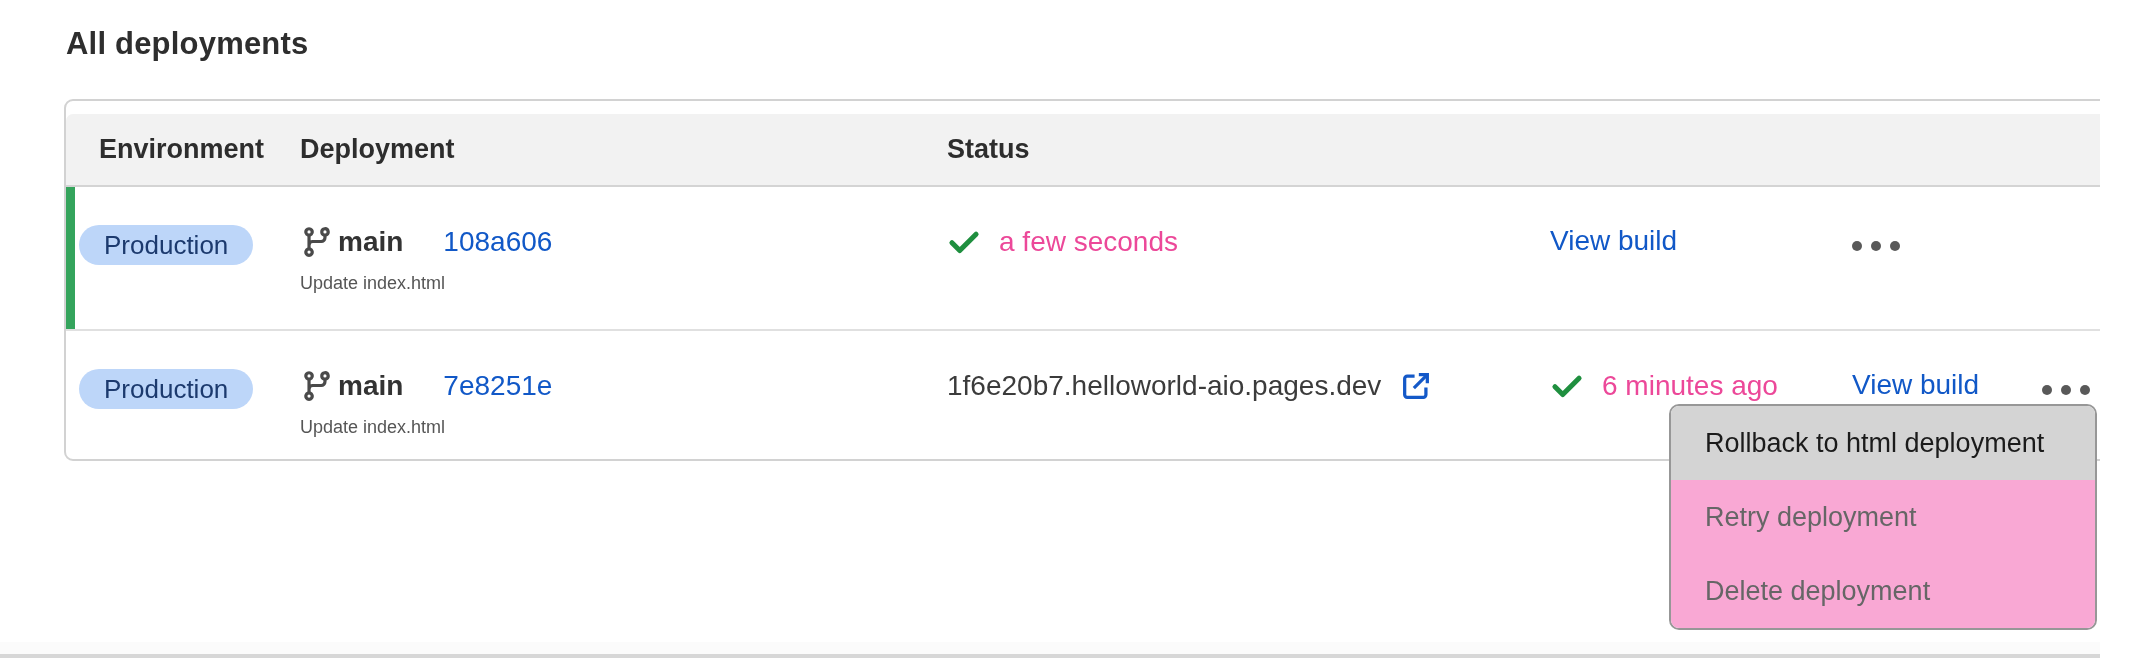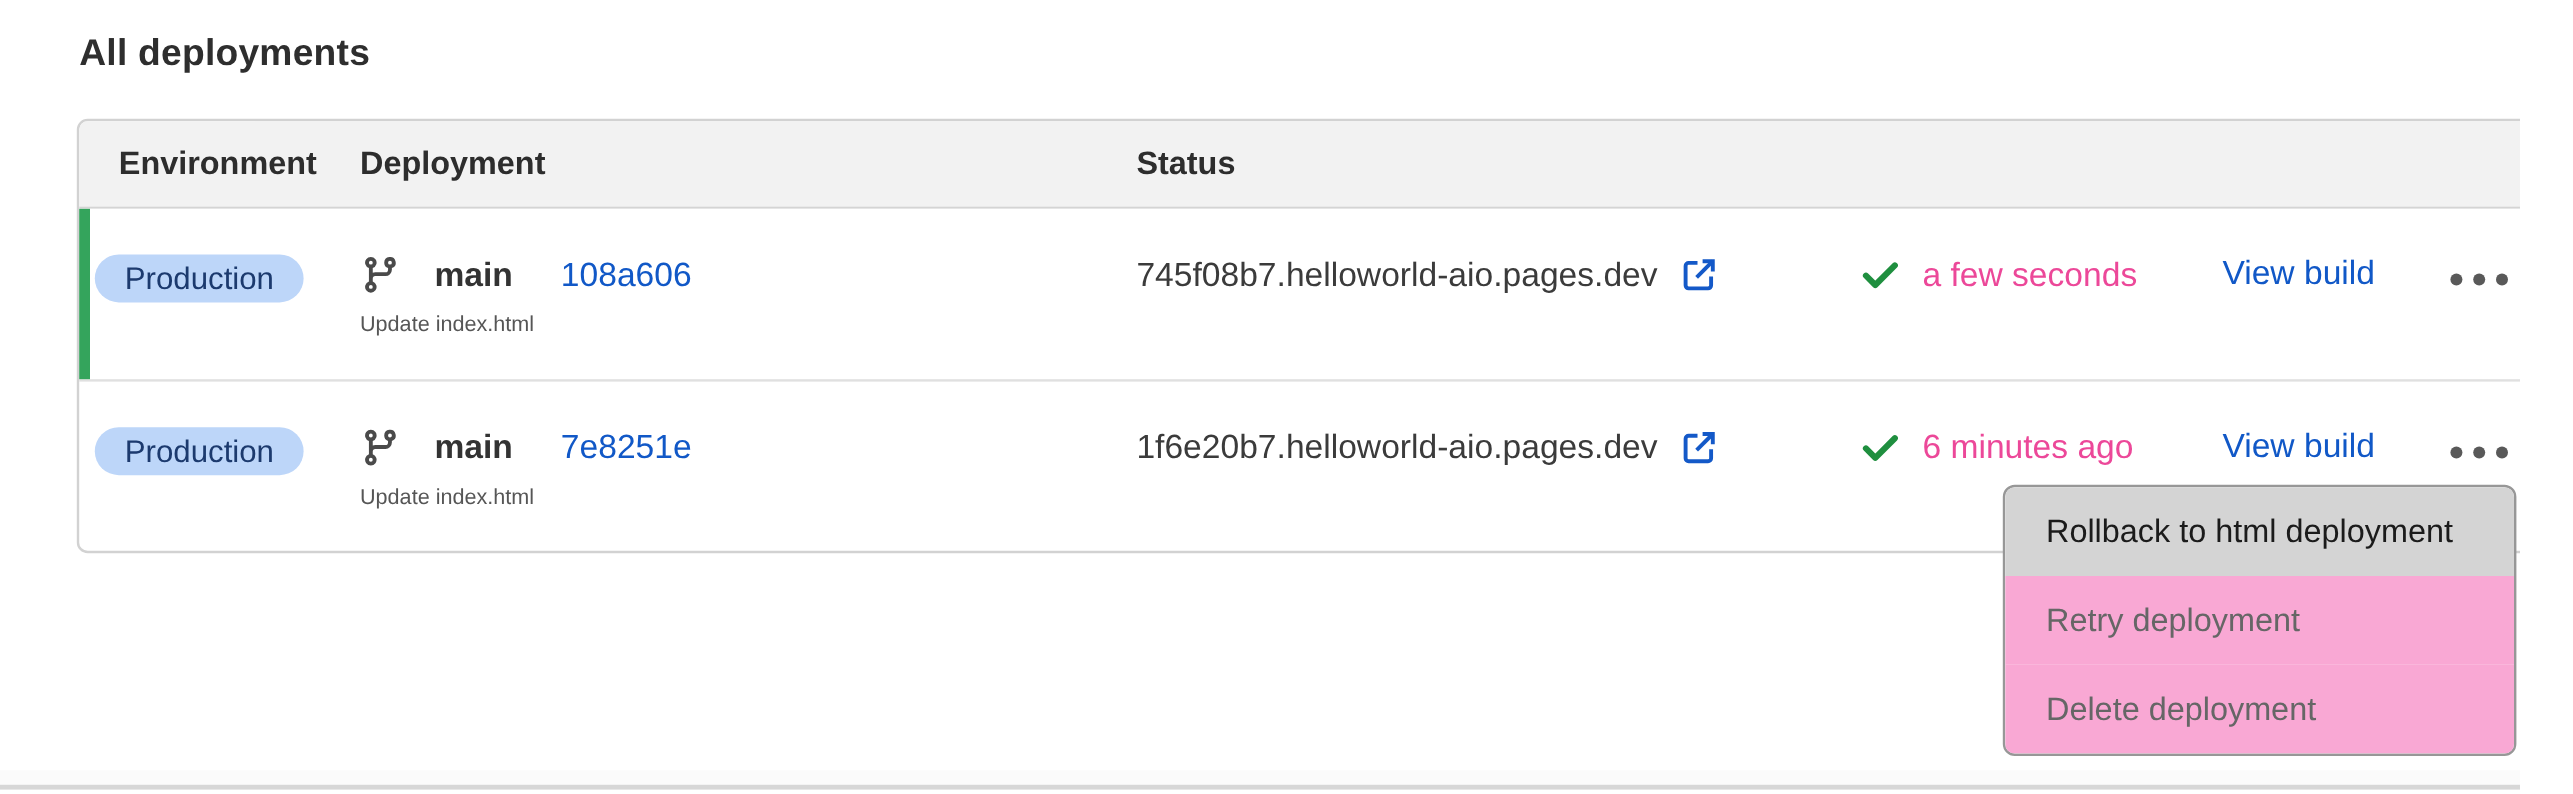--- a/index.html
+++ b/index.html
@@ -8,38 +8,38 @@
   .screen { position:relative; width:2100px; height:662px; background:#ffffff; overflow:hidden; }
 
   .page-title { position:absolute; left:66px; top:26px; font-size:31px; font-weight:600; color:#2e2e2e; letter-spacing:.2px; }
 
   .deploy-table { position:absolute; left:64px; top:99px; width:2046px; height:362px;
     border:2px solid #d2d2d2; border-radius:9px; background:#fff; }
 
   .grid-cols { display:grid; grid-template-columns:234px 647px 603px 302px 190px 1fr; }
 
   .thead { height:73px; background:#f2f2f2; border-bottom:2px solid #d4d4d4;
-    border-radius:7px 7px 0 0; align-items:center; }
+    border-radius:7px 7px 0 0; align-items:center;margin-top:13px; }
   .th { font-size:27px; font-weight:600; color:#2d2d2d; }
   .th.first { padding-left:33px; }
 
   .row { position:relative; }
   .row-1 { height:144px; border-bottom:2px solid #e0e0e0; }
   .row-2 { height:139px; }
   .row--active::before { content:""; position:absolute; left:0; top:0; bottom:0; width:9px; background:#34a45c; }
 
   .cell { padding-top:38px; }
   .cell.env { padding-left:13px; }
 
   .badge { display:inline-block; background:#bdd6f9; color:#1c3a6e; font-size:26px;
     line-height:28px; padding:6px 25px; border-radius:999px; }
 
   .src-line1 { display:flex; align-items:center; }
   .branch-icon { width:34px; height:34px; flex:0 0 auto; }
-  .branch-name { font-size:28px; font-weight:700; color:#333; margin-left:28px; }
+  .branch-name { font-size:28px; font-weight:700; color:#333; margin-left:4px; }
   .commit-link { font-size:28px; color:#1158c7; margin-left:40px; cursor:pointer; }
   .commit-msg { margin-top:14px; font-size:18px; color:#565656; }
 
   .dep-line { display:flex; align-items:center; }
   .dep-url { font-size:28px; color:#3b3b3b; }
   .ext-icon { width:34px; height:34px; margin-left:18px; cursor:pointer; flex:0 0 auto; }
 
   .status-line { display:flex; align-items:center; }
   .check-icon { width:34px; height:34px; flex:0 0 auto; }
   .status-text { font-size:28px; color:#ec4899; margin-left:18px; }
@@ -82,30 +82,20 @@
       </div>
       <div class="cell">
         <div class="src-line1">
           <svg class="branch-icon" viewBox="0 0 16 16">
             <path fill="#4a4a4a" d="M9.5 3.25a2.25 2.25 0 1 1 3 2.122V6A2.5 2.5 0 0 1 10 8.5H6a1 1 0 0 0-1 1v1.128a2.251 2.251 0 1 1-1.5 0V5.372a2.25 2.25 0 1 1 1.5 0v1.836A2.49 2.49 0 0 1 6 7h4a1 1 0 0 0 1-1v-.628A2.25 2.25 0 0 1 9.5 3.25Zm-6 0a.75.75 0 1 0 1.5 0 .75.75 0 0 0-1.5 0Zm8.25-.75a.75.75 0 1 0 0 1.5.75.75 0 0 0 0-1.5ZM4.25 12a.75.75 0 1 0 0 1.5.75.75 0 0 0 0-1.5Z"></path>
           </svg>
           <span class="branch-name">main</span>
           <span class="commit-link">108a606</span>
         </div>
         <div class="commit-msg">Update index.html</div>
-      </div>
-      <div class="cell">
-        <div class="dep-line">
-          <span class="dep-url">745f08b7.helloworld-aio.pages.dev</span>
-          <svg class="ext-icon" viewBox="0 0 24 24" fill="none" stroke="#1459c8" stroke-width="2.3">
-            <path d="M11 5H5.8A1.8 1.8 0 0 0 4 6.8v11.4A1.8 1.8 0 0 0 5.8 20h11.4a1.8 1.8 0 0 0 1.8-1.8V13"></path>
-            <path d="M14 4h6v6"></path>
-            <path d="M20 4l-9.5 9.5"></path>
-          </svg>
-        </div>
       </div>
       <div class="cell">
         <div class="status-line">
           <svg class="check-icon" viewBox="0 0 24 24" fill="none" stroke="#1f8f3f" stroke-width="3.6" stroke-linecap="round" stroke-linejoin="round">
             <path d="M3.5 12.5l5.5 5.5L20.5 6.5"></path>
           </svg>
           <span class="status-text">a few seconds</span>
         </div>
       </div>
       <div class="cell">

